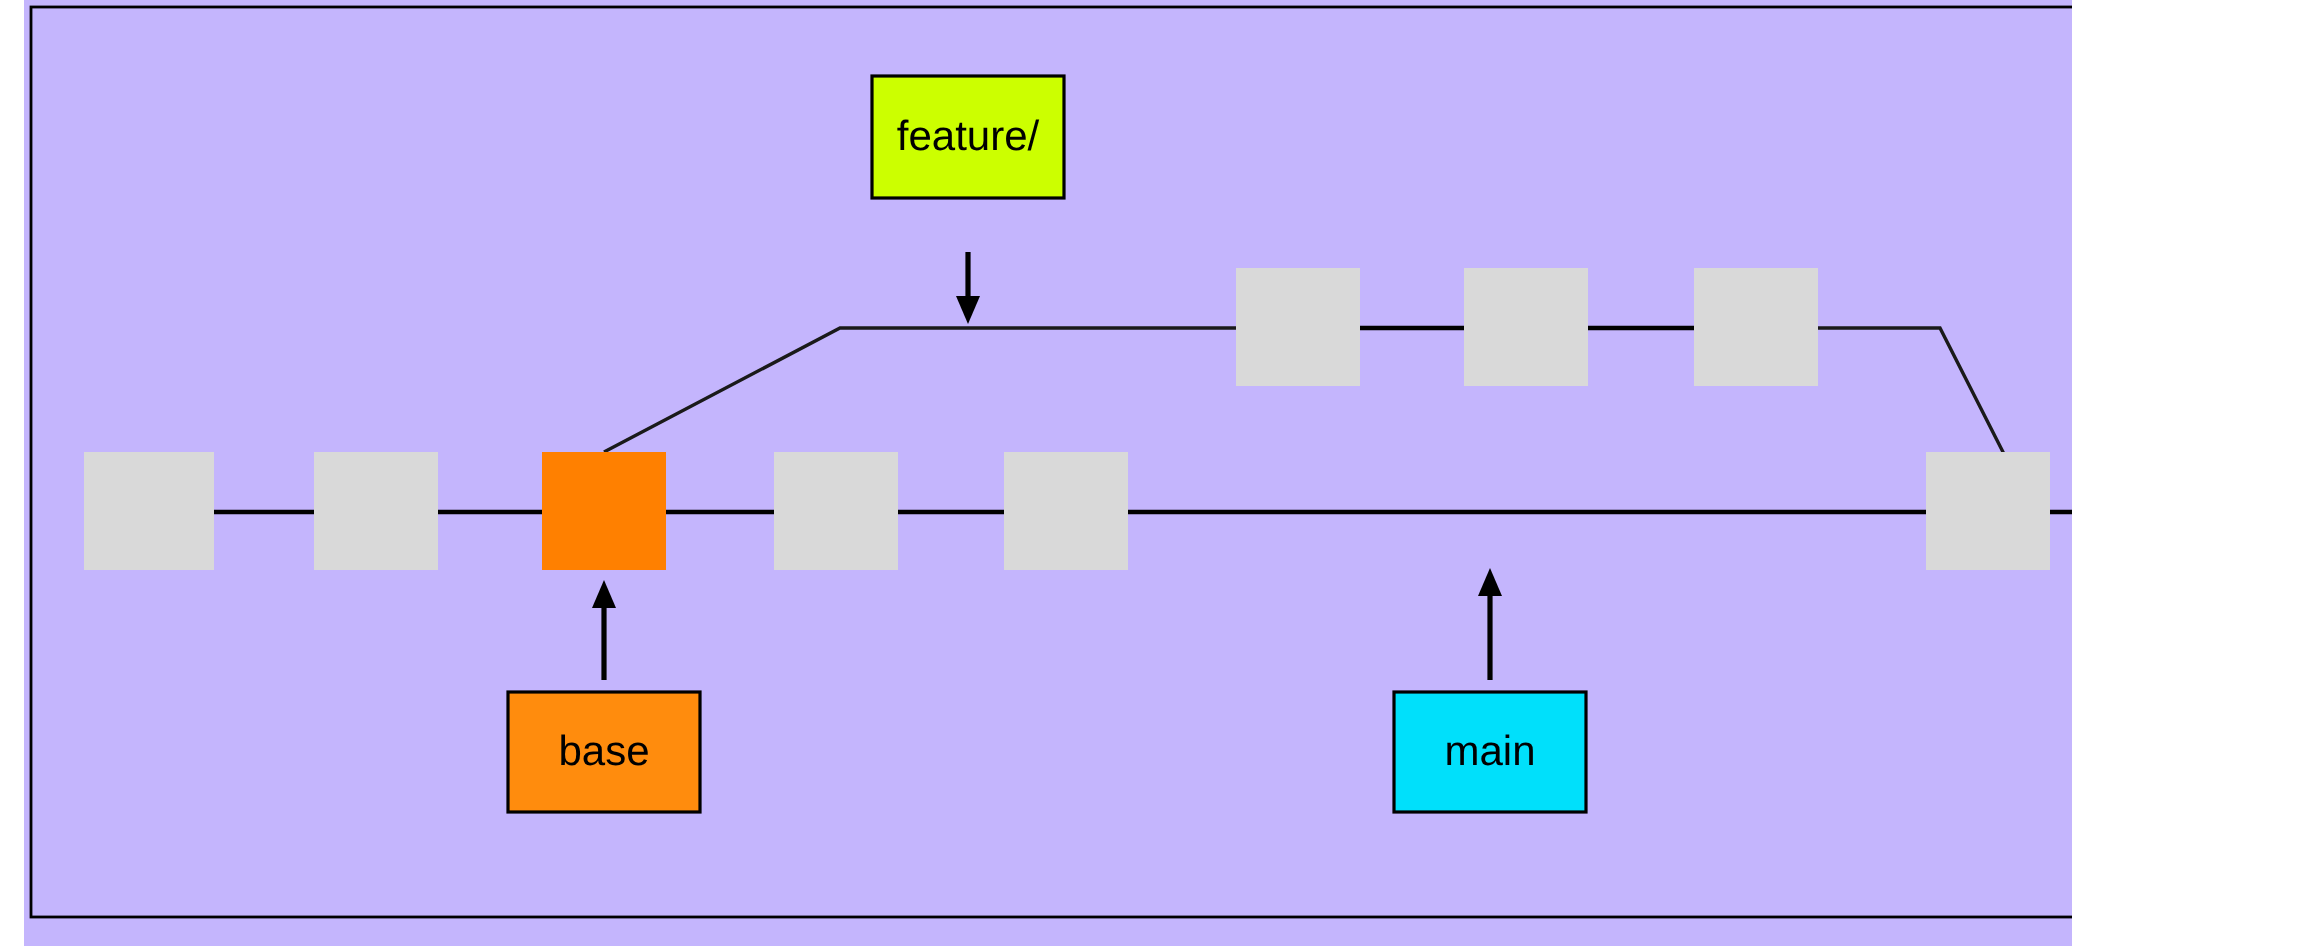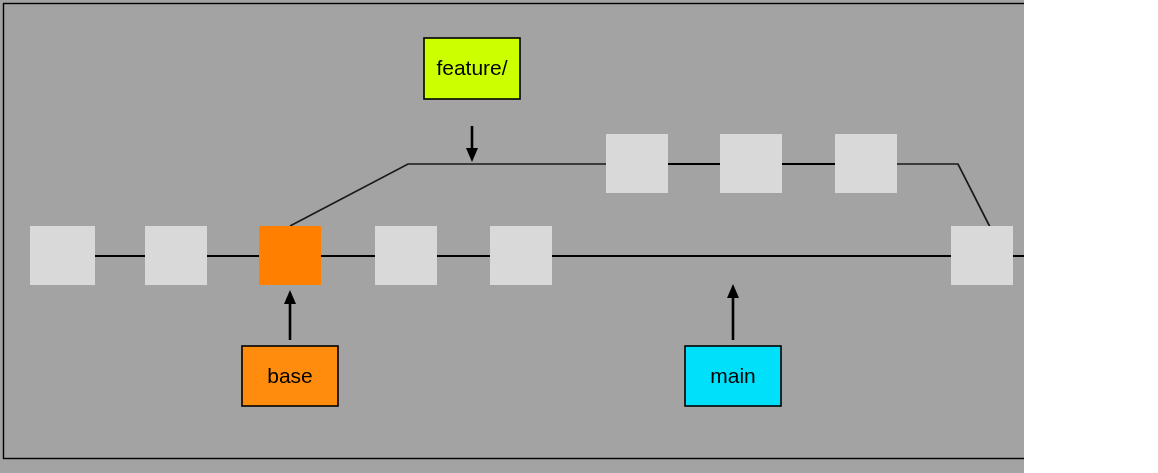--- a/index.html
+++ b/index.html
@@ -8,22 +8,23 @@
     padding: 0;
     background: #ffffff;
   }
   body {
     font-family: "Liberation Sans", sans-serif;
   }
   #canvas-frame {
     position: relative;
     width: 1024px;
     height: 473px;
-    background: #a3a3a3;
+    background: #c4b5fd;
     overflow: hidden;
+    margin-left: 12px;
   }
   #diagram-svg {
     display: block;
     width: 1158px;
     height: 473px;
   }
   .commit-node {
     stroke: none;
   }
   .edge-line {

